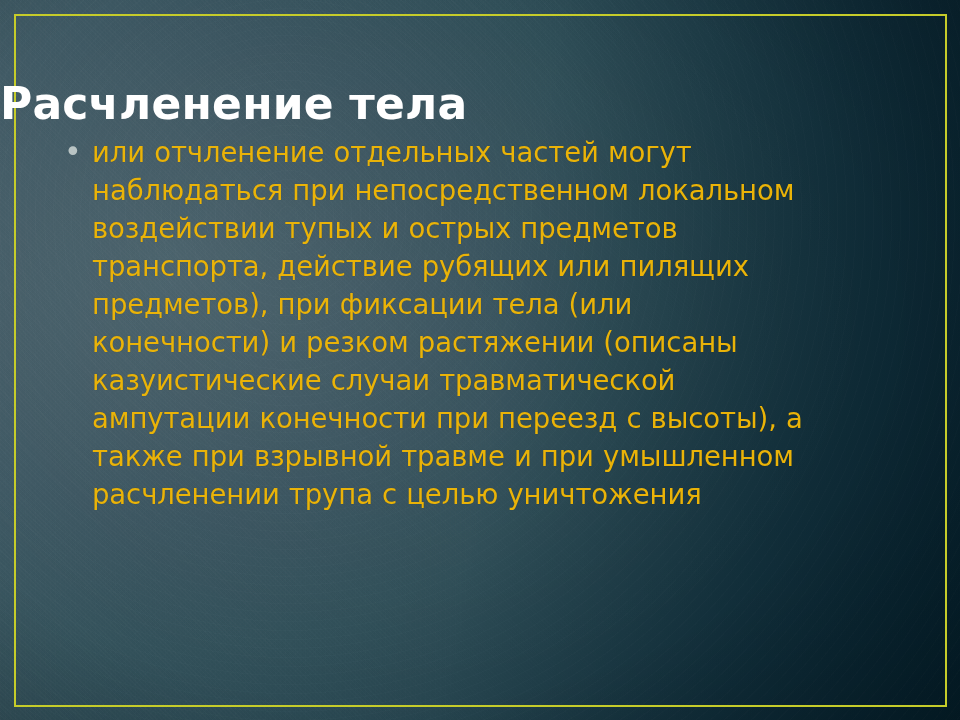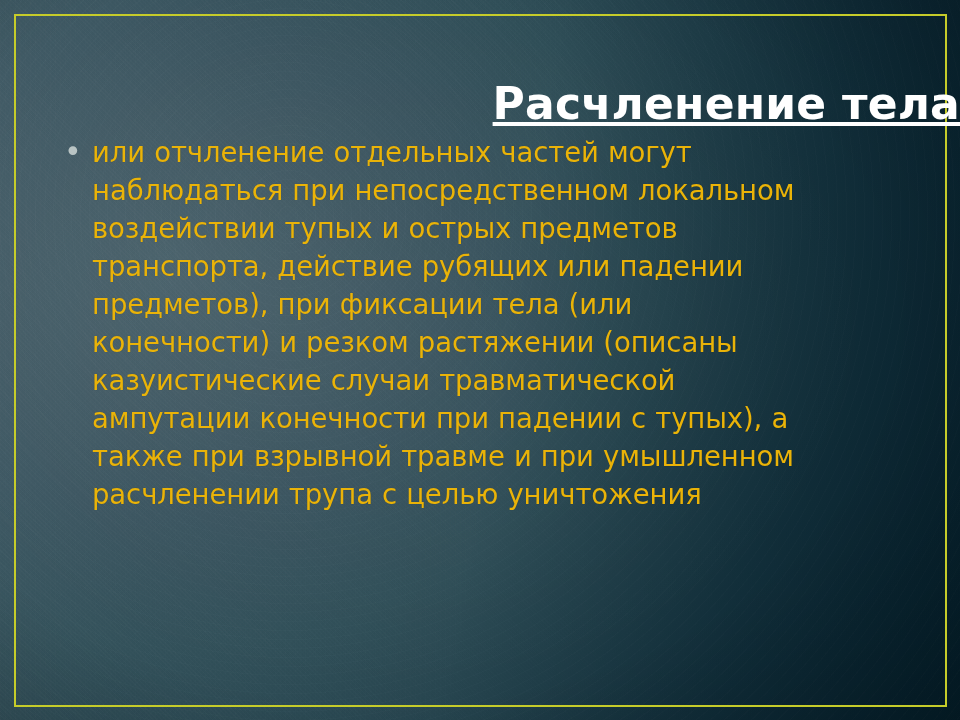--- a/index.html
+++ b/index.html
@@ -113,28 +113,27 @@
   
   #content {
     position: absolute;
     inset: 0;
   }
   #title {
     position: absolute;
     left: 0;
     top: 82px;
     width: 960px;
-    text-align: right;
+    text-align: left;
     font-size: 44px;
     font-weight: 700;
     color: #ffffff;
     letter-spacing: 0.2px;
     line-height: 1.0;
     white-space: nowrap;
-    text-decoration: underline;
   }
   #body-block {
     position: absolute;
     left: 58px;
     top: 133px;
     width: 860px;
     display: flex;
     align-items: flex-start;
   }
   #bullet {
@@ -174,24 +173,24 @@
   <div id="content">
 
     <div id="title">Расчленение тела</div>
 
     <div id="body-block">
       <div id="bullet">•</div>
       <div id="body-text">
           <div>или отчленение отдельных частей могут</div>
           <div>наблюдаться при непосредственном локальном</div>
           <div>воздействии тупых и острых предметов</div>
-          <div>транспорта, действие рубящих или падении</div>
+          <div>транспорта, действие рубящих или пилящих</div>
           <div>предметов), при фиксации тела (или</div>
           <div>конечности) и резком растяжении (описаны</div>
           <div>казуистические случаи травматической</div>
-          <div>ампутации конечности при падении с тупых), а</div>
+          <div>ампутации конечности при переезд с высоты), а</div>
           <div>также при взрывной травме и при умышленном</div>
           <div>расчленении трупа с целью уничтожения</div>
         </div>
     </div>
 
   </div>
 </div>
 
 </body></html>

